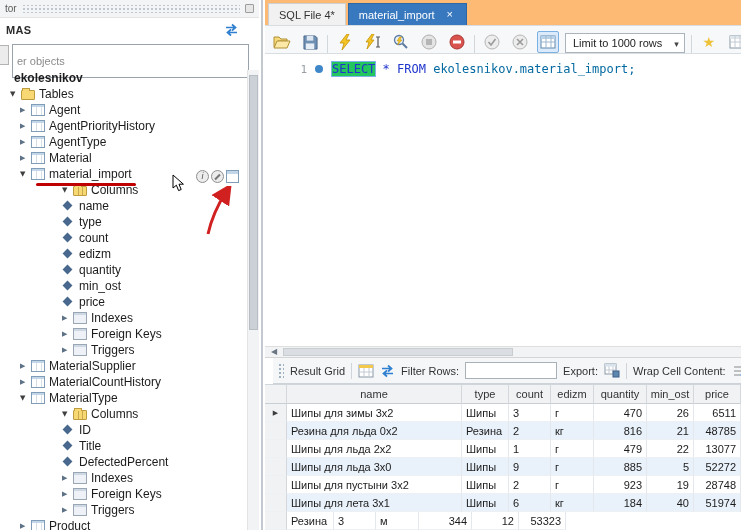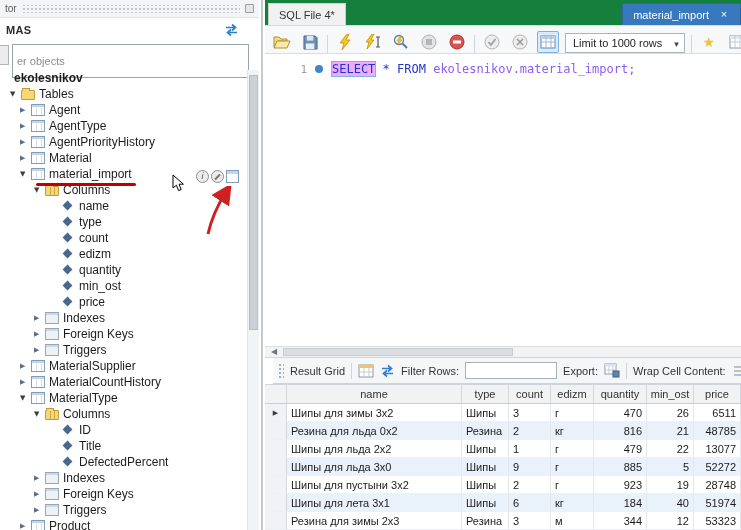--- a/index.html
+++ b/index.html
@@ -20,21 +20,21 @@
   .nav-h2 { position:absolute; top:20px; left:0; right:2px; height:20px; display:flex; align-items:center; padding:0 6px; }
   .nav-h2-txt { font-size:11px; font-weight:bold; color:#2c2c2c; letter-spacing:.3px; }
   .nav-h2 .icon-refresh { margin-left:auto; margin-right:14px; height:14px; }
   .nav-filter-row { position:absolute; top:44px; left:0; right:2px; height:22px; }
   .filter-btn-partial { position:absolute; left:0; top:1px; width:9px; height:20px; background:#ececec; border:1px solid #b3b3b3; border-left:none; }
   .nav-filter { position:absolute; left:12px; top:0; width:237px; height:20px; border:1px solid #9aa3ab; font-family:"Liberation Sans",sans-serif; font-size:11px; color:#8b8b8b; padding:16px 4px; outline:none; background:#fff; }
 
   .tree { position:absolute; top:70px; left:0; width:249px; height:460px; overflow:hidden; }
   .trow { height:16px; display:flex; align-items:center; white-space:nowrap; }
   .lvl-0 { padding-left:3px; } .lvl-1 { padding-left:10px; } .lvl-2 { padding-left:20px; }
-  .lvl-3 { padding-left:34px; } .lvl-4 { padding-left:50px; }
+  .lvl-3 { padding-left:34px;margin-left:28px; } .lvl-4 { padding-left:50px; }
   .exp { width:11px; flex:none; font-family:"DejaVu Sans",sans-serif; font-size:7px; line-height:16px; color:#3f3f3f; }
   .tree-expanded::before { content:"▼"; }
   .tree-collapsed::before { content:"▶"; color:#5d7187; }
   .tree-leaf::before { content:""; }
   .tico { width:14px; height:12px; flex:none; margin-right:4px; position:relative; }
   .table-icon { border:1px solid #7f9db9; background-color:#fff; box-shadow:inset 0 2px 0 #c2d6e8;
     background-image:linear-gradient(to right,transparent 4px,#d4dfe9 4px,#d4dfe9 5px,transparent 5px,transparent 9px,#d4dfe9 9px,#d4dfe9 10px,transparent 10px); }
   .folder-icon, .columns-icon { height:10px; margin-top:2px; background:#f7d872; border:1px solid #bd9b3f; border-radius:1px; position:relative; }
   .folder-icon::before, .columns-icon::before { content:""; position:absolute; top:-3px; left:0; width:6px; height:2px; background:#f7d872; border:1px solid #bd9b3f; border-bottom:none; }
   .columns-icon { background-image:linear-gradient(to right,transparent 4px,#c8a94e 4px,#c8a94e 5px,transparent 5px,transparent 8px,#c8a94e 8px,#c8a94e 9px,transparent 9px); }
@@ -55,43 +55,43 @@
   
   .annot-underline { position:absolute; left:36px; top:183px; width:100px; height:3px; background:#c00000; border-radius:2px; }
   .annot-arrow { position:absolute; left:198px; top:186px; }
   .mouse-cursor { position:absolute; left:172px; top:174px; }
 
   .nav-scroll { position:absolute; right:2px; top:70px; width:12px; height:460px; background:#f2f3f5; border-left:1px solid #e3e3e3; }
   .nav-thumb { position:absolute; left:1px; top:5px; width:9px; height:255px; background:#ccd1d7; border:1px solid #b8bdc3; }
 
   
   .main { position:absolute; left:265px; top:0; width:476px; height:530px; }
-  .tabs { position:absolute; top:0; left:0; right:0; height:25px; background:#15803d; display:flex; align-items:flex-end; padding-left:3px; gap:2px;justify-content:space-between; }
+  .tabs { position:absolute; top:0; left:0; right:0; height:25px; background:#fdba74; display:flex; align-items:flex-end; padding-left:3px; gap:2px; }
   .tab { height:22px; display:flex; align-items:center; padding:0 10px; font-size:11px; color:#333; background:#f1f1f1; border:1px solid #cfcfcf; border-bottom:none; }
   .tab.active { background:#3778bf; border-color:#2e66a4; color:#fff; }
   .tab-close { margin-left:9px; width:12px; height:12px; line-height:11px; text-align:center; color:#fff; font-size:11px; }
   .tab-close::before { content:"×"; }
 
   .toolbar { position:absolute; top:25px; left:0; right:0; height:29px; background:#f7f8f9; border-top:1px solid #d8dde2; border-bottom:1px solid #d8dde2; display:flex; align-items:flex-end; padding:0 6px; gap:6px; }
   .tb-btn { width:22px; height:22px; display:flex; align-items:center; justify-content:center; flex:none; }
   .tb-btn.pressed { background:#dcebfb; border:1px solid #7ab0e2; border-radius:2px; }
   .tb-sep { width:1px; height:18px; background:#d2d7dc; flex:none; }
   .limit-dd { height:20px; border:1px solid #abb4bc; background:#fff; display:flex; align-items:center; font-size:11px; color:#222; padding:0 5px 0 7px; gap:12px; flex:none; }
   .dd-arrow::before { content:"▾"; font-size:9px; color:#444; font-family:"DejaVu Sans",sans-serif; }
   .star-icon::before { content:"★"; color:#eec339; font-size:14px; font-family:"DejaVu Sans",sans-serif; }
   .tb-right { margin-left:auto; }
 
   .editor { position:absolute; top:54px; left:0; right:0; height:292px; background:#fff; }
   .code-line { position:absolute; top:7px; left:0; right:0; height:16px; display:flex; align-items:center; font-family:"DejaVu Sans Mono",monospace; font-size:12px; }
   .lnum { width:50px; text-align:right; color:#9aa0a6; font-size:11px; padding-right:8px; }
   .stmt-dot { width:8px; height:8px; border-radius:50%; background:#3f87c9; margin-right:9px; flex:none; }
   .sql { white-space:pre; }
   .kw { color:#1f35cc; }
-  .sel-hl { background:#f0abfc; outline:1px solid #7fb2e8; }
-  .ident, .punct { color:#8b5cf6; }
+  .sel-hl { background:#22c55e; outline:1px solid #7fb2e8; }
+  .ident, .punct { color:#0369a1; }
 
   .hscroll { position:absolute; top:346px; left:0; right:0; height:12px; background:#f2f3f5; border-top:1px solid #dedede; border-bottom:1px solid #d5d5d5; }
   .hscroll-btn { position:absolute; left:2px; top:0; width:14px; height:10px; color:#6a7683; font-size:8px; font-family:"DejaVu Sans",sans-serif; line-height:10px; text-align:center; }
   .hscroll-btn::before { content:"◀"; }
   .hscroll-thumb { position:absolute; left:18px; top:1px; width:230px; height:8px; background:#dadee2; border:1px solid #c8cdd2; }
 
   .res-toolbar { position:absolute; top:358px; left:8px; right:0; height:26px; background:#f4f6f8; border-bottom:1px solid #cdd3d9; display:flex; align-items:center; gap:6px; padding:0 5px; font-size:11px; color:#333; }
   .grip { width:6px; height:16px; flex:none; background-image:radial-gradient(circle,#9fb0c0 1px,transparent 1.3px); background-size:4px 4px; }
   .res-sep { width:1px; height:16px; background:#cfd5db; flex:none; }
   .res-lbl { white-space:nowrap; }
@@ -158,27 +158,27 @@
 
         <div class="trow lvl-2">
           <span class="exp tree-collapsed"></span>
           <span class="tico table-icon"></span>
           <span class="tlabel">Agent</span>
         </div>
 
         <div class="trow lvl-2">
           <span class="exp tree-collapsed"></span>
           <span class="tico table-icon"></span>
+          <span class="tlabel">AgentPriorityHistory</span>
+        </div>
+
+        <div class="trow lvl-2">
+          <span class="exp tree-collapsed"></span>
+          <span class="tico table-icon"></span>
           <span class="tlabel">AgentType</span>
-        </div>
-
-        <div class="trow lvl-2">
-          <span class="exp tree-collapsed"></span>
-          <span class="tico table-icon"></span>
-          <span class="tlabel">AgentPriorityHistory</span>
         </div>
 
         <div class="trow lvl-2">
           <span class="exp tree-collapsed"></span>
           <span class="tico table-icon"></span>
           <span class="tlabel">Material</span>
         </div>
 
         <div class="trow lvl-2">
           <span class="exp tree-expanded"></span>
@@ -574,21 +574,20 @@
             <div class="gc c-type">Шипы</div>
             <div class="gc c-count">6</div>
             <div class="gc c-edizm">кг</div>
             <div class="gc c-quantity">184</div>
             <div class="gc c-minost">40</div>
             <div class="gc c-price">51974</div>
           </div>
 
           <div class="grow">
             <div class="gc sel-cell"></div>
-            <div class="gc c-name">Резина для зимы 2x3</div>
             <div class="gc c-type">Резина</div>
             <div class="gc c-count">3</div>
             <div class="gc c-edizm">м</div>
             <div class="gc c-quantity">344</div>
             <div class="gc c-minost">12</div>
             <div class="gc c-price">53323</div>
           </div>
 
       </div>
     </div>

